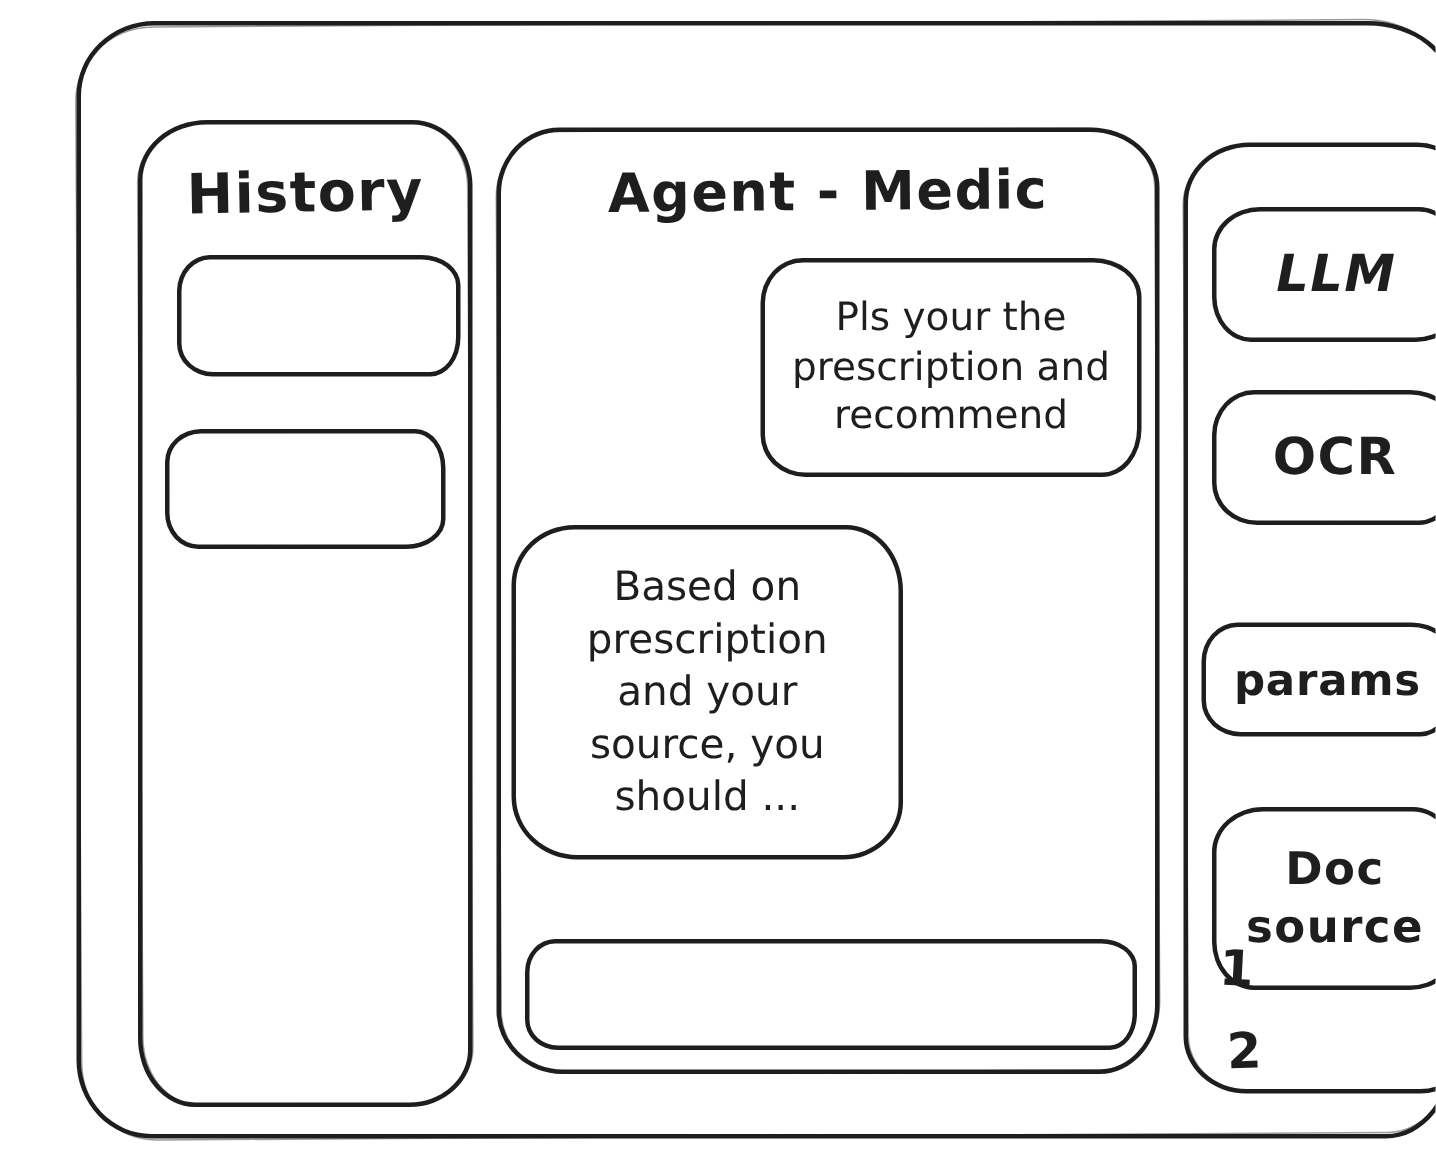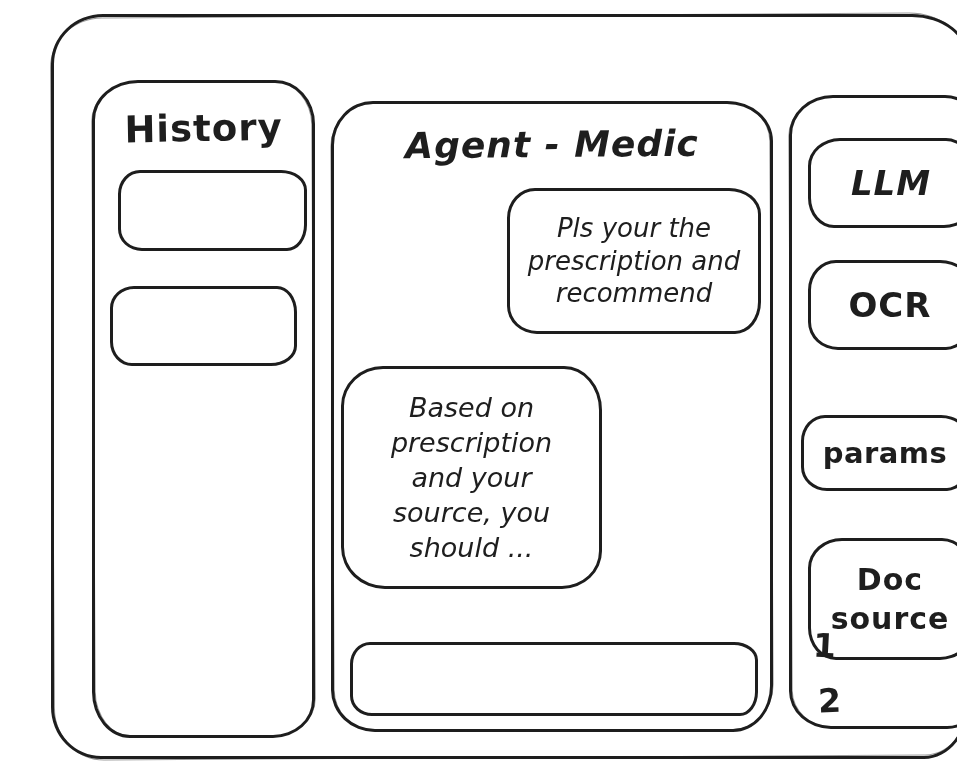--- a/index.html
+++ b/index.html
@@ -50,23 +50,22 @@
     letter-spacing:1px;transform:rotate(-1deg);
   }
   .hist-item{
     background:var(--bg);cursor:pointer;
   }
   .hist-1{left:23px;top:87px;width:189px;height:81px;border-radius:22px 26px 20px 24px / 24px 20px 26px 22px;}
   .hist-2{left:15px;top:203px;width:187px;height:80px;border-radius:24px 20px 26px 22px / 22px 26px 20px 24px;}
 
   
   .chat-panel{
-    left:277px;top:84px;width:442px;height:631px;
+    left:277px;top:68px;width:442px;height:631px;
     border-radius:42px 46px 40px 44px / 44px 40px 46px 42px;
-    font-style:italic;
   }
   .chat-title{
     position:absolute;left:0;top:20px;width:100%;
     text-align:center;font-size:36px;font-weight:600;
     letter-spacing:1px;transform:rotate(-.5deg);
   }
   .bubble{
     display:flex;align-items:center;justify-content:center;
     text-align:center;font-size:26px;font-weight:500;
     line-height:1.25;

